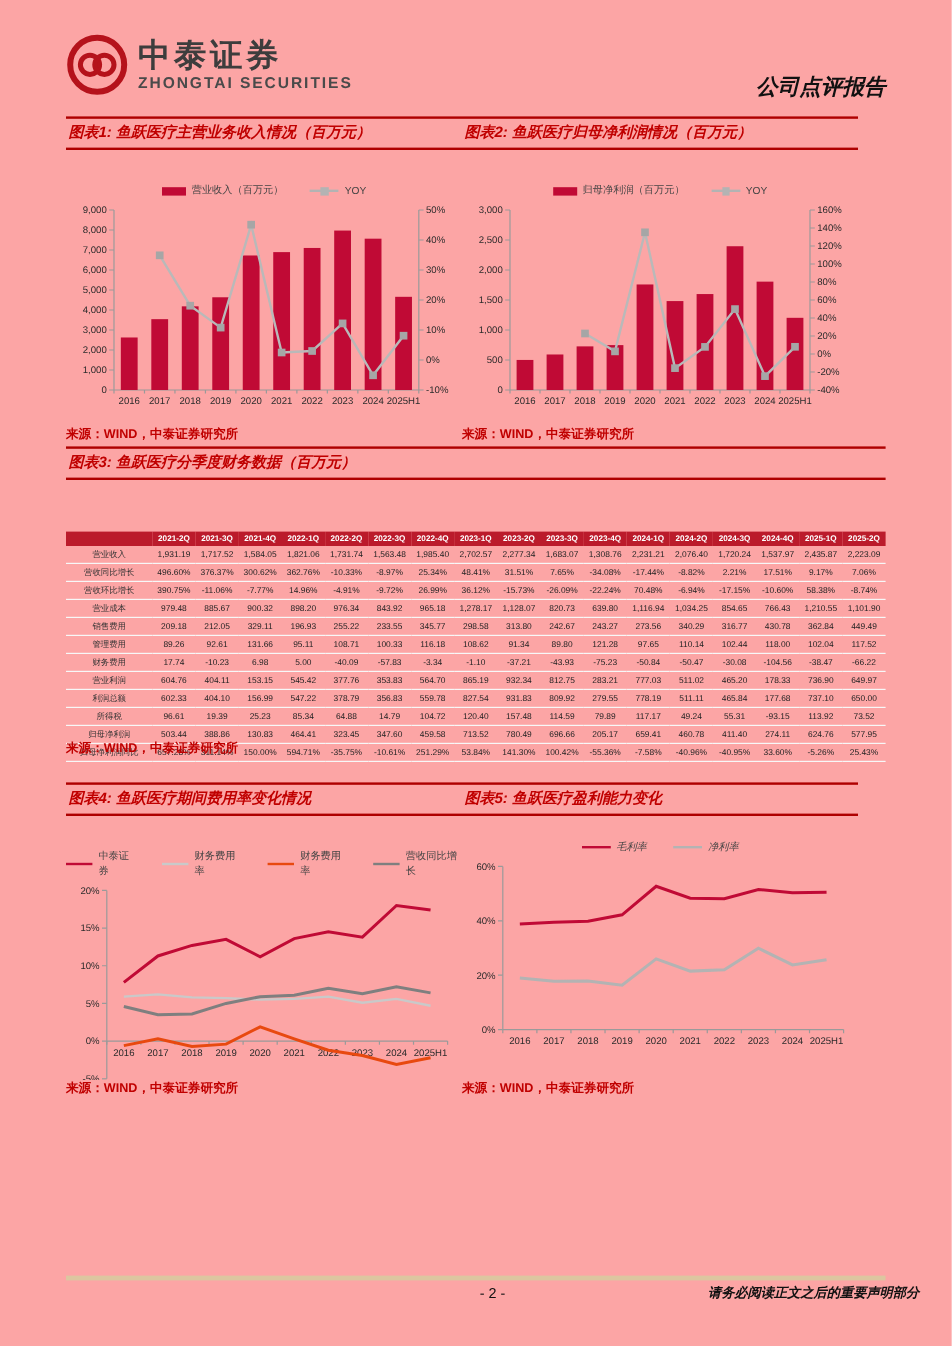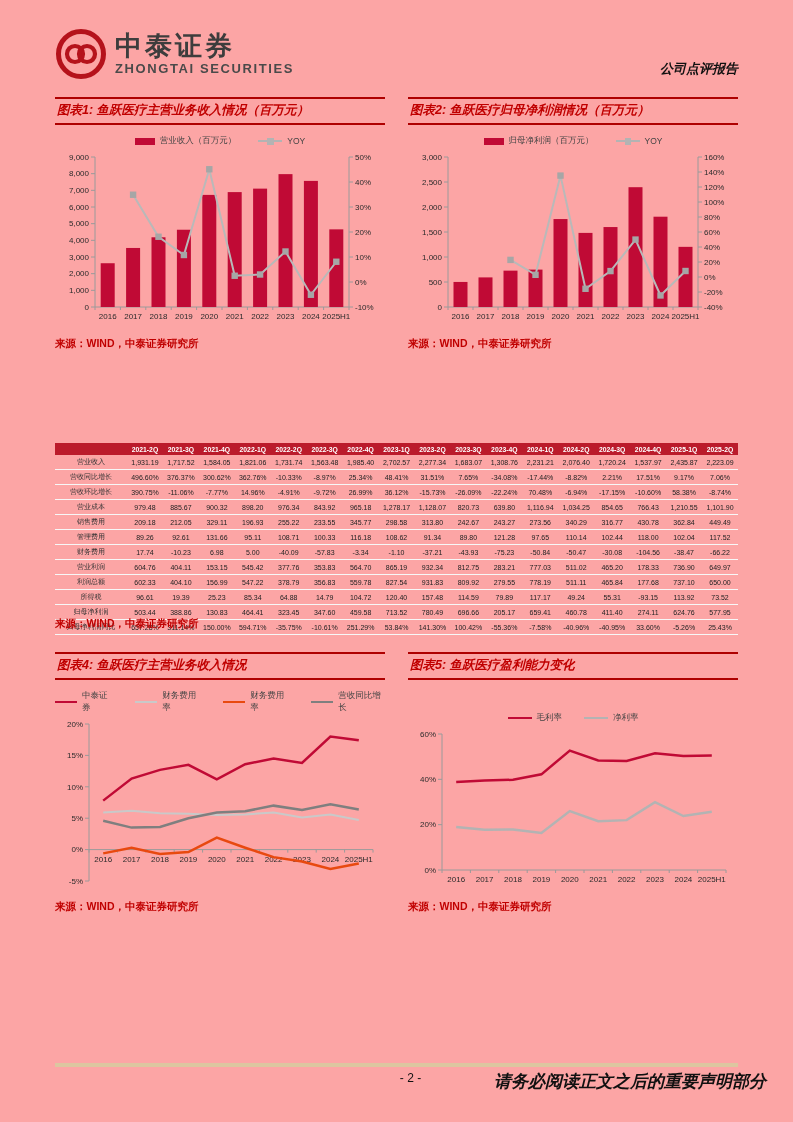--- a/index.html
+++ b/index.html
@@ -4,33 +4,33 @@
 <style>
   html,body{margin:0;padding:0;background:#ffffff;}
   #page{position:relative;width:793px;height:1122px;background:#fca5a5;overflow:hidden;
         font-family:"Liberation Sans","DejaVu Sans",sans-serif;color:#222;padding-left:28px;}
   
   .header{position:absolute;left:55px;top:28px;width:683px;height:62px;}
   .brand{position:absolute;left:0;top:0;display:flex;align-items:center;}
   .brand-txt{margin-left:8px;}
   .brand-cn{font-size:27px;font-weight:bold;color:#3d3d3d;letter-spacing:3px;line-height:1.05;}
   .brand-en{font-size:13px;font-weight:bold;color:#4a4a4a;letter-spacing:1.6px;}
-  .report-type{position:absolute;right:0;top:32px;font-size:13px;font-weight:bold;font-style:italic;color:#111;}
+  .report-type{position:absolute;right:0;top:32px;font-size:18px;font-weight:bold;font-style:italic;color:#111;}
   
-  .figrow{position:absolute;left:55px;width:683px;display:flex;justify-content:space-between;}
+  .figrow{position:absolute;left:55px;width:683px;display:flex;justify-content:flex-start;}
   .figrow1{top:97px;}
   .figrow2{top:652px;}
   .panel{width:330px;display:flex;flex-direction:column;}
   .rowpanel{height:262px;}
   .fig-title{border-top:2.5px solid #ae0000;border-bottom:2.5px solid #ae0000;
              padding:3px 2px 4px 2px;font-size:12.5px;font-weight:bold;font-style:italic;color:#c00000;}
   .fig-title-wide{position:absolute;left:55px;top:372px;width:683px;box-sizing:border-box;}
-  .legend{display:flex;justify-content:center;align-items:center;gap:22px;margin-top:10px;
+  .legend{display:flex;justify-content:center;align-items:center;gap:22px;margin-top:28px;
           font-size:8.5px;color:#444;}
-  .panel5 .legend{margin-top:32px;}
+  .panel5 .legend{margin-top:20px;font-style:italic;}
   .lg-item{display:inline-flex;align-items:center;}
   .sw{display:inline-block;vertical-align:middle;}
   .sw-bar{width:20px;height:7px;background:var(--c);}
   .sw-line{width:24px;height:0;border-top:2.5px solid var(--c);}
   .sw-linesq{position:relative;width:24px;height:0;border-top:2px solid var(--c);}
   .sw-linesq i{position:absolute;left:9px;top:-4px;width:6.5px;height:6.5px;background:var(--c);}
   .lg-txt{margin-left:5px;}
   svg.chart{margin-top:2px;}
   .source{color:#c00000;font-size:10.5px;font-weight:bold;margin-top:8px;}
   .rowpanel .source{margin-top:auto;}
@@ -42,21 +42,21 @@
                      padding:2.5px 0;text-align:center;}
   table.fin th.lbl-h{width:72px;}
   table.fin tbody th{font-weight:normal;font-size:7px;color:#333;text-align:center;padding:2px 0;}
   table.fin tbody td{font-size:7px;color:#222;text-align:center;padding:2px 0;}
   table.fin tbody tr{border-bottom:1px solid #f7f7f7;}
   .source-table{position:absolute;left:55px;top:617px;}
   .source.source-table{margin-top:0;}
   
   .footer-line{position:absolute;left:55px;width:683px;top:1063px;height:3.5px;background:#dcc6a0;}
   .page-num{position:absolute;left:0;top:1071px;width:100%;text-align:center;font-size:12px;color:#111;}
-  .disclaimer{position:absolute;right:55px;top:1070px;font-size:17px;font-weight:bold;font-style:italic;color:#111;}
+  .disclaimer{position:absolute;right:55px;top:1070px;font-size:11px;font-weight:bold;font-style:italic;color:#111;}
 </style>
 </head>
 <body>
 
 <div id="page">
 
   <div class="header">
     <div class="brand">
       <svg width="52" height="52" viewBox="0 0 52 52">
         <circle cx="26" cy="26" r="22.5" fill="none" stroke="#b5121b" stroke-width="5"></circle>
@@ -260,20 +260,21 @@
           <rect x="174.3" y="136.57500000000002" width="6.4" height="6.4" fill="#a6a6a6"></rect>
           <rect x="199.3" y="118.875" width="6.4" height="6.4" fill="#a6a6a6"></rect>
           <rect x="224.3" y="87.375" width="6.4" height="6.4" fill="#a6a6a6"></rect>
           <rect x="249.3" y="143.25" width="6.4" height="6.4" fill="#a6a6a6"></rect>
           <rect x="274.3" y="118.8" width="6.4" height="6.4" fill="#a6a6a6"></rect>
         </svg>
       <div class="source">来源：WIND，中泰证券研究所</div>
     </div>
   </div>
 
+  <div class="fig-title fig-title-wide">图表3: 鱼跃医疗分季度财务数据（百万元）</div>
   <div class="table-wrap">
       <table class="fin">
         <thead>
           <tr>
             <th class="lbl-h"></th>
             <th>2021-2Q</th>
             <th>2021-3Q</th>
             <th>2021-4Q</th>
             <th>2022-1Q</th>
             <th>2022-2Q</th>
@@ -532,21 +533,21 @@
             <td>-5.26%</td>
             <td>25.43%</td>
           </tr>
         </tbody>
       </table>
     </div>
   <div class="source source-table">来源：WIND，中泰证券研究所</div>
 
   <div class="figrow figrow2">
     <div class="panel rowpanel">
-      <div class="fig-title">图表4: 鱼跃医疗主营业务收入情况</div>
+      <div class="fig-title">图表4: 鱼跃医疗期间费用率变化情况</div>
       <div class="legend">
           <span class="lg-item">
             <span class="sw sw-line" style="--c: #c00a35;"></span>
             <span class="lg-txt">中泰证券</span>
           </span>
           <span class="lg-item">
             <span class="sw sw-line" style="--c: #c9c9c9;"></span>
             <span class="lg-txt">财务费用率</span>
           </span>
           <span class="lg-item">

